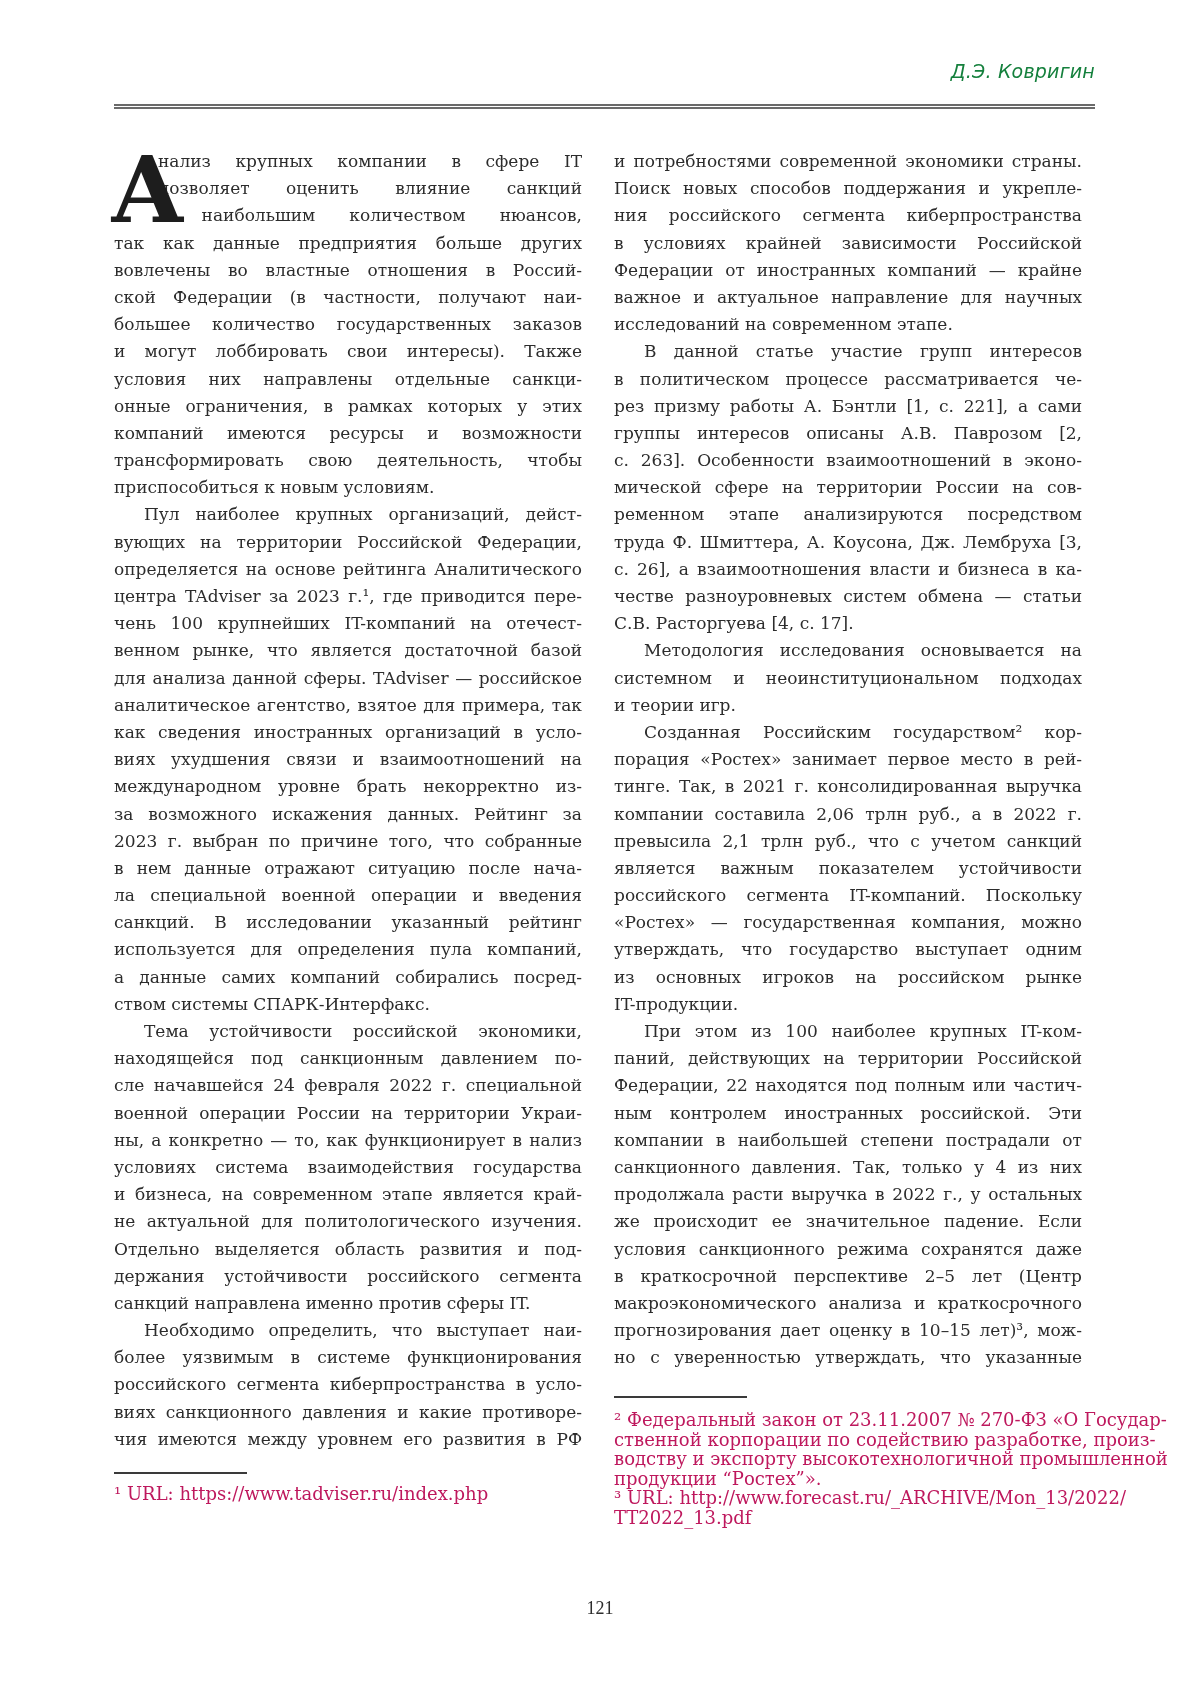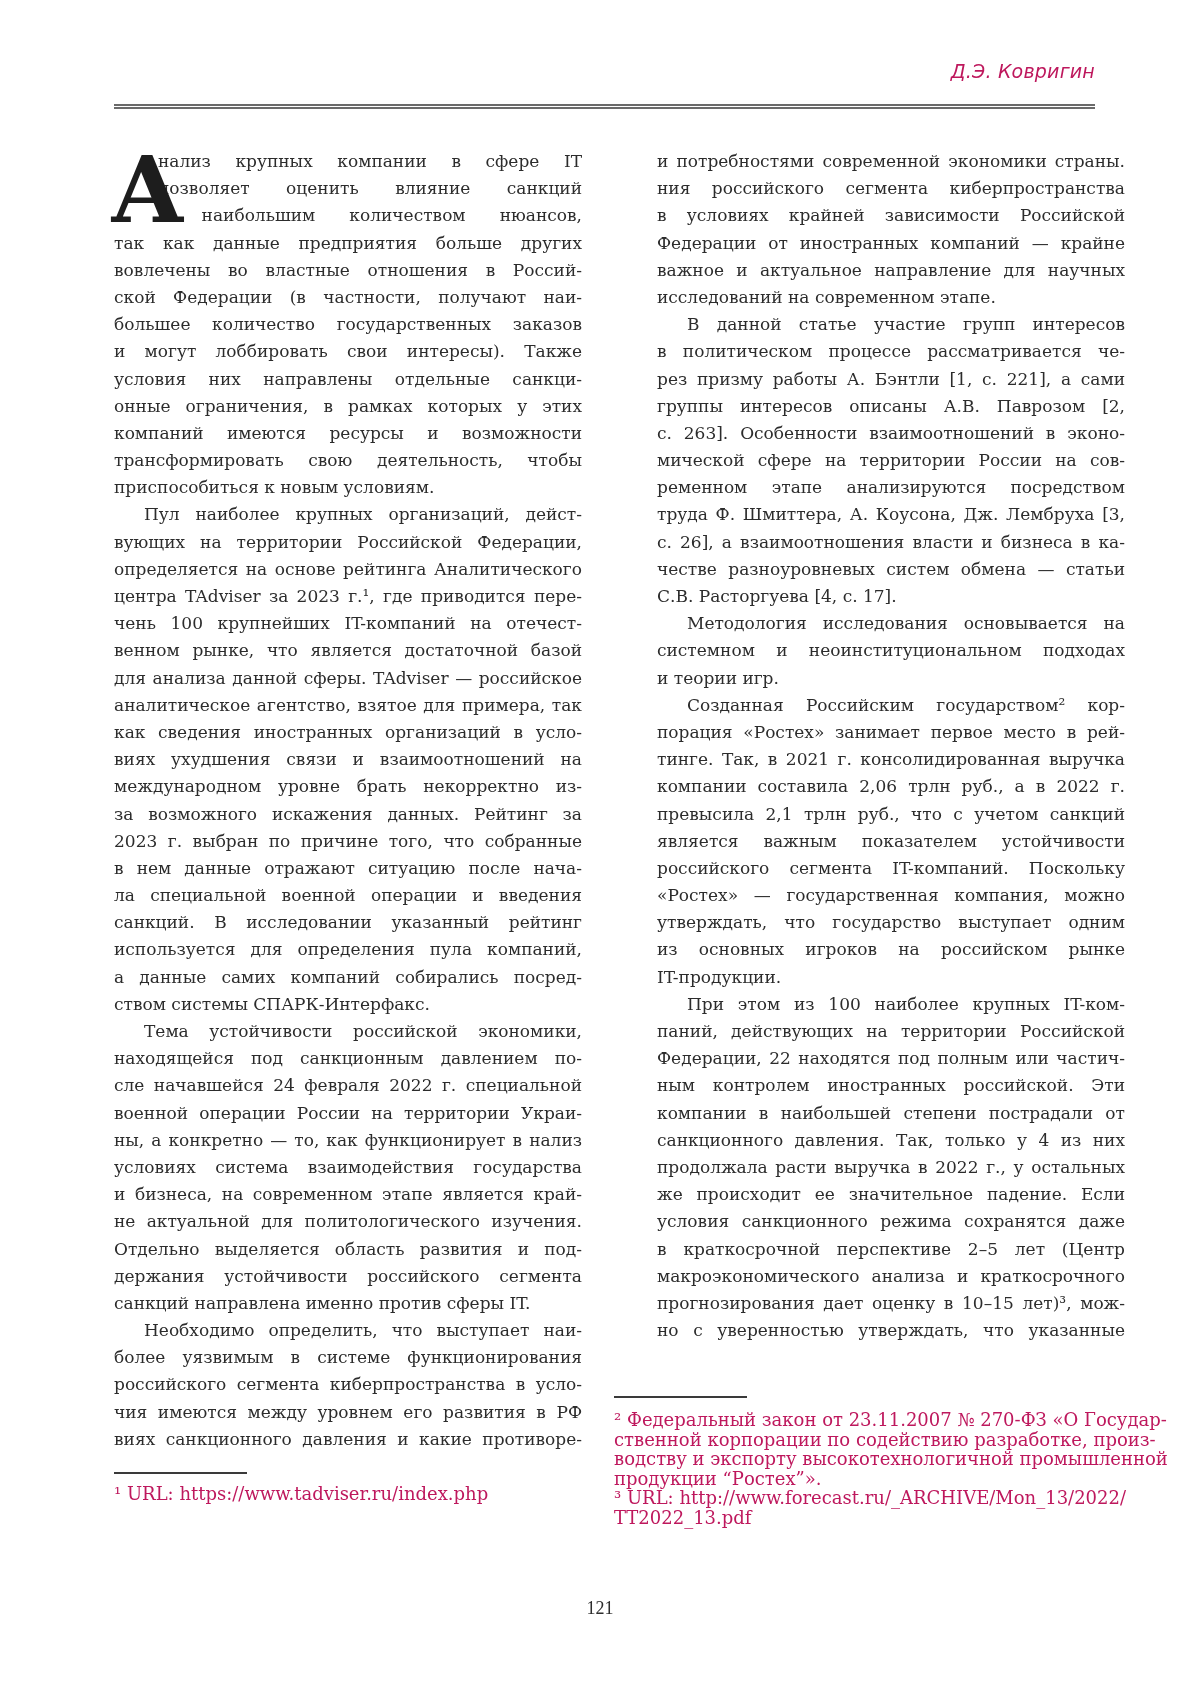--- a/index.html
+++ b/index.html
@@ -1,32 +1,32 @@
 <!DOCTYPE html>
 <html><head>
   <meta charset="utf-8">
   <style>
     html, body { margin: 0; padding: 0; background: #ffffff; }
     body { width: 1200px; height: 1697px; position: relative; overflow: hidden; color: #2a2a2a; }
     .running-head {
       position: absolute; right: 105px; top: 60px;
       font-family: "DejaVu Sans", sans-serif; font-style: italic;
-      font-size: 19px; color: #be185d; letter-spacing: 0.2px; text-align: center;
+      font-size: 19px; color: #15803d; letter-spacing: 0.2px; text-align: center;
     }
     .head-rule {
       position: absolute; left: 114px; top: 104px; width: 981px; height: 5px;
       border-top: 2px solid #6a6a6a; border-bottom: 2px solid #6a6a6a; box-sizing: border-box;
     }
     .col {
       position: absolute; top: 148px; width: 468px;
       font-family: "DejaVu Serif", serif; font-size: 17px; line-height: 27.2px;
       color: #2c2c2c;
     }
     .col-left { left: 114px; }
-    .col-right { left: 614px; margin-left: 43px; }
+    .col-right { left: 614px; }
     .line { display: block; white-space: nowrap; text-align: justify; text-align-last: justify; height: 27.2px; overflow: visible; }
     .line.last { text-align-last: left; }
     .line.indent { padding-left: 30px; }
     .line.dropline { padding-left: 44px; }
     .dropcap {
       position: absolute; left: -4px; top: 2px;
       font-family: "DejaVu Serif", serif; font-weight: bold;
       font-size: 92px; line-height: 80px; color: #1d1d1d;
     }
     .fn-rule { position: absolute; height: 1.5px; width: 133px; background: #3a3a3a; }
@@ -87,26 +87,27 @@
     <span class="line">ны, а конкретно — то, как функционирует в нализ</span>
     <span class="line">условиях система взаимодействия государства</span>
     <span class="line">и бизнеса, на современном этапе является край-</span>
     <span class="line">не актуальной для политологического изучения.</span>
     <span class="line">Отдельно выделяется область развития и под-</span>
     <span class="line">держания устойчивости российского сегмента</span>
     <span class="line last">санкций направлена именно против сферы IT.</span>
     <span class="line indent">Необходимо определить, что выступает наи-</span>
     <span class="line">более уязвимым в системе функционирования</span>
     <span class="line">российского сегмента киберпространства в усло-</span>
+    <span class="line">виях санкционного давления и какие противоре-</span>
     <span class="line">чия имеются между уровнем его развития в РФ</span>
-    <span class="line">виях санкционного давления и какие противоре-</span>
   </div>
 
 <div class="col col-right" id="col-right">
     <span class="line">и потребностями современной экономики страны.</span>
+    <span class="line">Поиск новых способов поддержания и укрепле-</span>
     <span class="line">ния российского сегмента киберпространства</span>
     <span class="line">в условиях крайней зависимости Российской</span>
     <span class="line">Федерации от иностранных компаний — крайне</span>
     <span class="line">важное и актуальное направление для научных</span>
     <span class="line last">исследований на современном этапе.</span>
     <span class="line indent">В данной статье участие групп интересов</span>
     <span class="line">в политическом процессе рассматривается че-</span>
     <span class="line">рез призму работы А. Бэнтли [1, с. 221], а сами</span>
     <span class="line">группы интересов описаны А.В. Паврозом [2,</span>
     <span class="line">с. 263]. Особенности взаимоотношений в эконо-</span>

